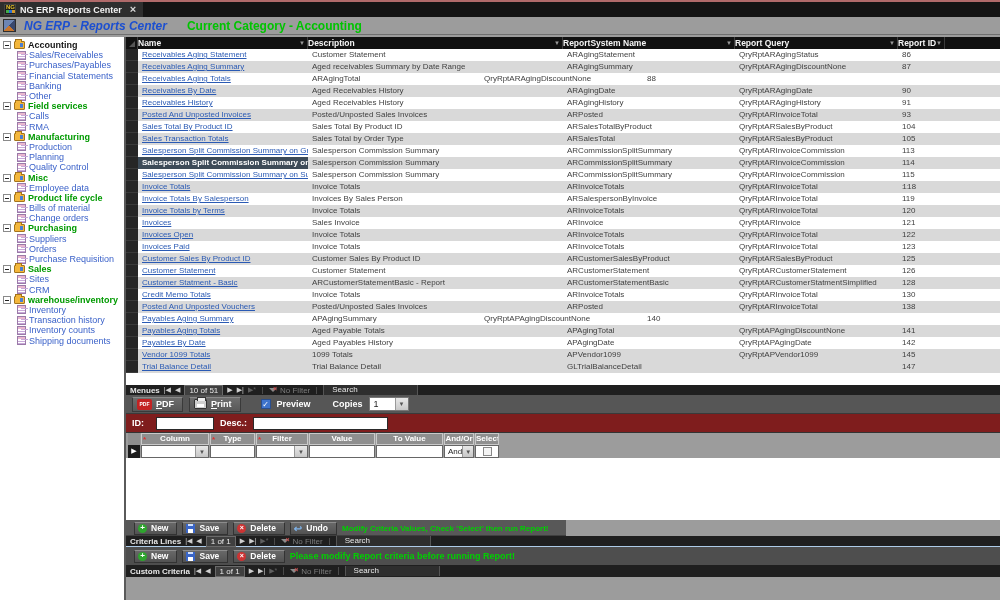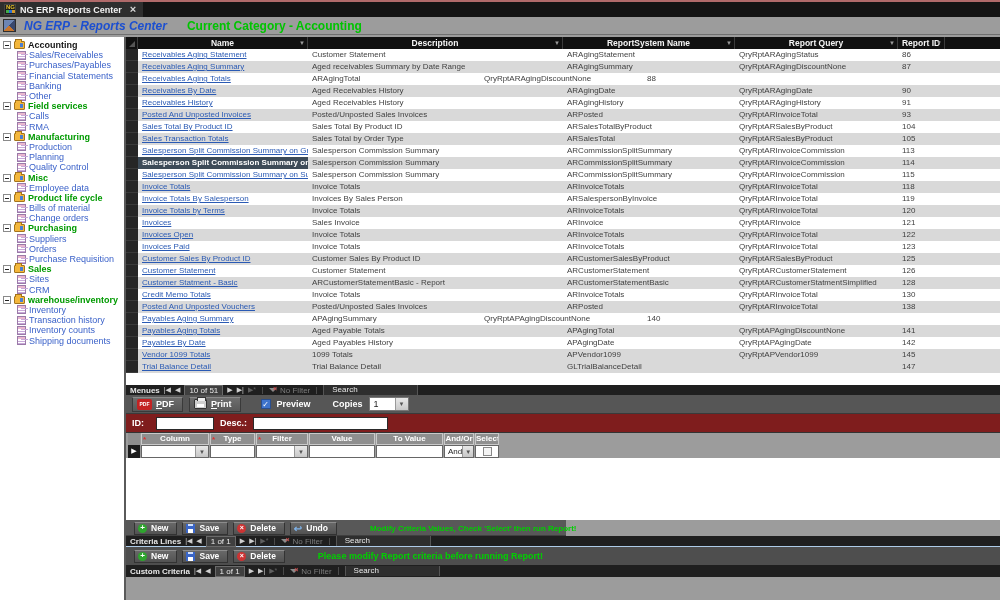--- a/index.html
+++ b/index.html
@@ -46,21 +46,21 @@
   .rpt-ico { width:9px; height:9px; flex:none; border:1px solid #9a7aa8; background:
     linear-gradient(#e9b7cf 0 2px, #fff 2px),
     #fff; position:relative; }
   .rpt-ico::after { content:""; position:absolute; left:0; top:4px; width:7px; height:1px; background:#c9a9d9; box-shadow:0 2px 0 #c9a9d9, 3px -2px 0 #c9a9d9; }
 
   
   .gridwrap { height:348px; overflow:hidden; background:#fff; }
   .g-head { display:flex; height:12px; background:#111111; }
   .g-hsel { width:12px; background:#111; position:relative; border-right:1px solid #3c3c3c; flex:none; }
   .g-hsel::after { content:""; position:absolute; right:2px; bottom:2px; border-left:6px solid transparent; border-bottom:6px solid #555; }
-  .g-hcell { color:#f5f5f5; font-size:8.5px; font-weight:bold; line-height:12px; text-align:center;
+  .g-hcell { color:#f5f5f5; font-size:8.5px; font-weight:bold; line-height:12px; text-align:left;
     border-right:1px solid #3c3c3c; position:relative; flex:none; overflow:hidden; white-space:nowrap; }
   .g-hcell .arr { position:absolute; right:2px; top:0; font-size:6px; color:#9a9a9a; line-height:12px; }
   .g-row { display:flex; height:12px; background:#ffffff; }
   .g-row.stripe { background:#d9d9d9; }
   .g-sel { width:12px; background:#262626; border-bottom:1px solid #3a3a3a; flex:none; }
   .g-cell { font-size:8px; color:#3f3f3f; line-height:12px; padding-left:4px; white-space:nowrap; overflow:hidden; flex:none; }
   .g-link { color:#2a5ab4; text-decoration:underline; cursor:pointer; }
   .g-cell.selcell { background:#3d4b58; }
   .g-cell.selcell .g-link { color:#ffffff; font-weight:bold; text-decoration:none; }
 
@@ -117,21 +117,21 @@
   .tb-dark { position:absolute; left:0; top:0; width:440px; height:16px; background:#585858; border-bottom:1px solid #3f3f3f; }
   .tb-inner { position:relative; display:flex; align-items:center; gap:5px; padding-left:8px; }
   .tbtn { display:flex; align-items:center; gap:4px; background:linear-gradient(#686868,#525252); border:1px solid #333;
     border-top-color:#8c8c8c; height:13px; padding:0 8px 0 3px; color:#fff; font-size:8.5px; font-weight:bold; cursor:pointer; }
   .ic-new { width:9px; height:9px; border-radius:50%; background:#2ea52e; color:#fff; font-size:8px; line-height:8px; text-align:center; font-weight:bold; }
   .ic-save { width:9px; height:9px; background:#3a66c8; position:relative; }
   .ic-save::after { content:""; position:absolute; left:2px; bottom:0; width:5px; height:4px; background:#fff; }
   .ic-save::before { content:""; position:absolute; left:2px; top:0; width:5px; height:2px; background:#cfe0ff; }
   .ic-del { width:9px; height:9px; border-radius:50%; background:#cc3333; color:#fff; font-size:7px; line-height:8px; text-align:center; font-weight:bold; }
   .ic-undo { color:#7fb2e8; font-size:10px; line-height:9px; font-weight:bold; }
-  .greenmsg { color:#00d000; font-size:8px; font-weight:bold; white-space:nowrap;margin-left:28px; }
+  .greenmsg { color:#00d000; font-size:8px; font-weight:bold; white-space:nowrap; }
   .toolbar2 { height:18px; background:#4e4e4e; display:flex; align-items:center; gap:5px; padding-left:8px; }
   .clbar { height:11px; border-bottom:1px solid #aecbe8; }
   .ccbar { height:12px; }
   .filler { height:13px; background:#9c9c9c; }
 </style>
 </head>
 <body>
 
 <div class="app">
 
@@ -385,21 +385,21 @@
               <div class="g-cell" style="width: 172px;">ARCommissionSplitSummary</div>
               <div class="g-cell" style="width: 163px;">QryRptARInvoiceCommission</div>
               <div class="g-cell" style="width: 47px;">115</div>
             </div>
             <div class="g-row stripe">
               <div class="g-sel"></div>
               <div class="g-cell" style="width: 170px;"><span class="g-link">Invoice Totals</span></div>
               <div class="g-cell" style="width: 255px;">Invoice Totals</div>
               <div class="g-cell" style="width: 172px;">ARInvoiceTotals</div>
               <div class="g-cell" style="width: 163px;">QryRptARInvoiceTotal</div>
-              <div class="g-cell" style="width: 47px;">118</div>
+              <div class="g-cell" style="width: 47px; font-family: Liberation Mono, monospace;">118</div>
             </div>
             <div class="g-row">
               <div class="g-sel"></div>
               <div class="g-cell" style="width: 170px;"><span class="g-link">Invoice Totals By Salesperson</span></div>
               <div class="g-cell" style="width: 255px;">Invoices By Sales Person</div>
               <div class="g-cell" style="width: 172px;">ARSalespersonByInvoice</div>
               <div class="g-cell" style="width: 163px;">QryRptARInvoiceTotal</div>
               <div class="g-cell" style="width: 47px;">119</div>
             </div>
             <div class="g-row stripe">

